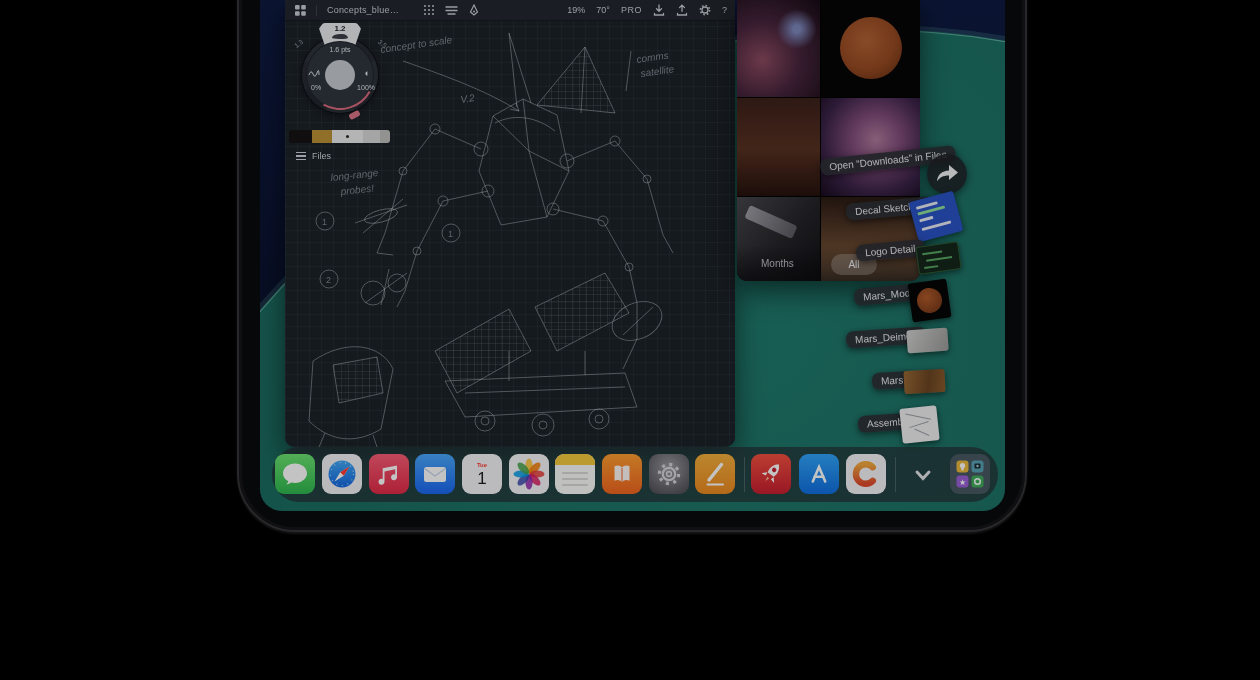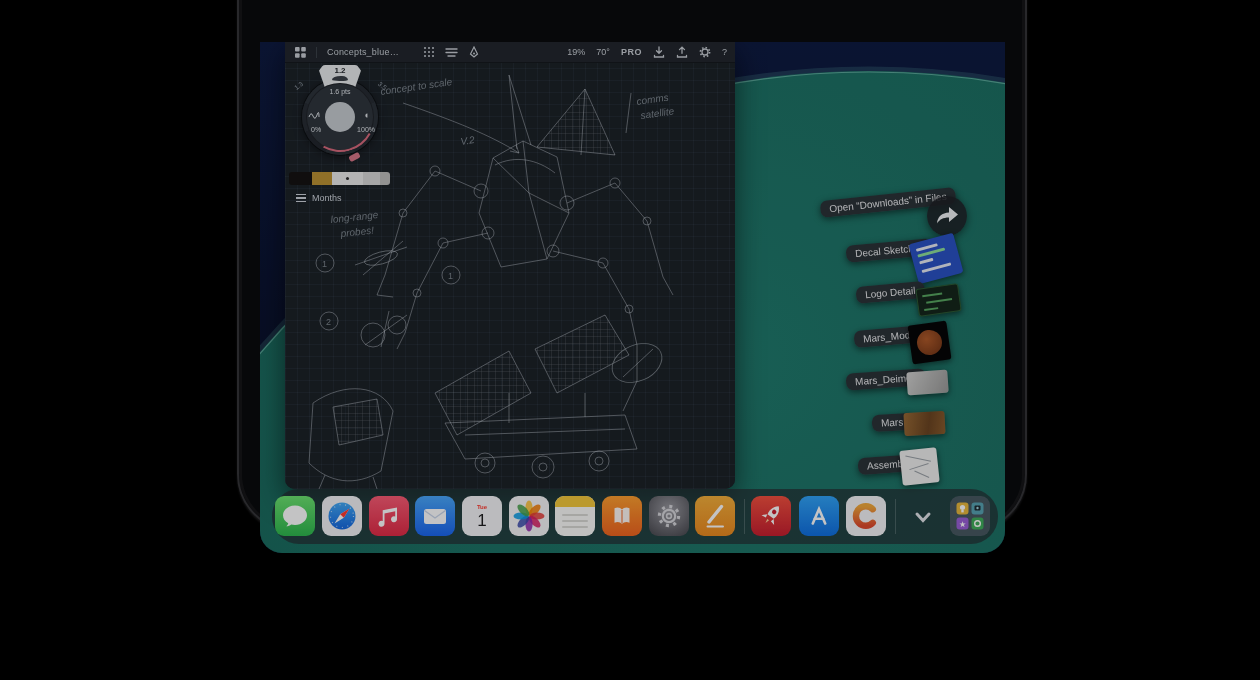--- a/index.html
+++ b/index.html
@@ -5,40 +5,40 @@
   * { margin:0; padding:0; box-sizing:border-box; }
   html,body { background:#000; }
   body { font-family:"Liberation Sans", sans-serif; }
   .stage { position:relative; width:1260px; height:680px; background:#000; overflow:hidden; }
 
   
   .ipad { position:absolute; left:237px; top:-70px; width:790px; height:602px;
           border-radius:58px; background:#07080a; border:2px solid #28282b;
           box-shadow: inset 0 0 0 3px #101012, 0 2px 2px rgba(60,60,64,.35); }
   .screen { position:absolute; left:260px; top:0; width:745px; height:511px;
-            border-radius:0 0 22px 22px; overflow:hidden; background:#0a1430;margin-top:42px; }
+            border-radius:0 0 22px 22px; overflow:hidden; background:#0a1430; }
 
   
   .wallpaper { position:absolute; inset:0; z-index:0; }
 
   
   .win { position:absolute; top:0; box-shadow:0 10px 28px rgba(0,0,0,.55); overflow:hidden; }
   .win-concepts { left:25px; width:450px; height:447px; border-radius:0 0 10px 10px; background:#1b2126; z-index:10; }
   .win-photos   { left:477px; width:183px; height:281px; border-radius:0 0 10px 10px; background:#050507; z-index:10; }
 
   
   .cbar { position:absolute; left:0; top:0; width:100%; height:21px; background:#21262c;
           border-bottom:1px solid #14181c; display:flex; align-items:center; font-size:9px; color:#c9ced4; }
   .cbar .grp { display:flex; align-items:center; gap:10px; }
   .cbar .l { position:absolute; left:10px; }
   .cbar .r { position:absolute; right:8px; gap:11px; }
   .cbar .sep { width:1px; height:11px; background:#3a4148; }
   .cbar .t { font-size:9px; letter-spacing:.2px; }
   .cbar svg { display:block; }
-  .pro { font-weight:bold; letter-spacing:.5px; }
+  .pro { font-weight:normal; letter-spacing:.5px; }
 
   
   .canvas { position:absolute; left:0; top:21px; width:450px; height:426px; background:#1b2126;
     background-image:
       repeating-linear-gradient(0deg, rgba(125,160,185,.07) 0 1px, transparent 1px 12px),
       repeating-linear-gradient(90deg, rgba(125,160,185,.07) 0 1px, transparent 1px 12px); }
   .sketch { position:absolute; inset:0; }
 
   
   .wheel { position:absolute; left:7px; top:27px; width:96px; height:96px; z-index:5; }
@@ -324,24 +324,38 @@
         <div class="sw" style="width: 17px; background: rgb(216, 216, 214);"></div>
         <div class="sw" style="width: 10px; background: rgb(191, 191, 189);"></div>
       </div>
 
       <div class="layers">
         <span class="ham">
             <i></i>
             <i></i>
             <i></i>
           </span>
-        <span>Months</span>
+        <span>Files</span>
       </div>
     </div>
 
+    <div class="win win-photos">
+      <div class="pgrid">
+        <div class="ph ph-nebula1"></div>
+        <div class="ph ph-mars"></div>
+        <div class="ph ph-hills"></div>
+        <div class="ph ph-orion"></div>
+        <div class="ph ph-craft"></div>
+        <div class="ph ph-rover"></div>
+      </div>
+      <div class="pseg">
+        <span class="months">Months</span>
+        <span class="all">All</span>
+      </div>
+    </div>
 
     <div class="dragl">
       <div class="tag" style="left:560px; top:152px; transform:rotate(-6deg)">Open “Downloads” in Files</div>
       <div class="sharebtn">
         <svg width="22" height="18" viewBox="0 0 22 18">
           <path d="M13 0 L22 7.5 L13 15 L13 10.5 C7 10.5 3.5 12.5 1 16.5 C1.5 9.5 6 6 13 5.5 Z" fill="#f0f2f4"></path>
         </svg>
       </div>
 
       <div class="tag" style="left:586px; top:200px; transform:rotate(-5deg)">Decal Sketches</div>

